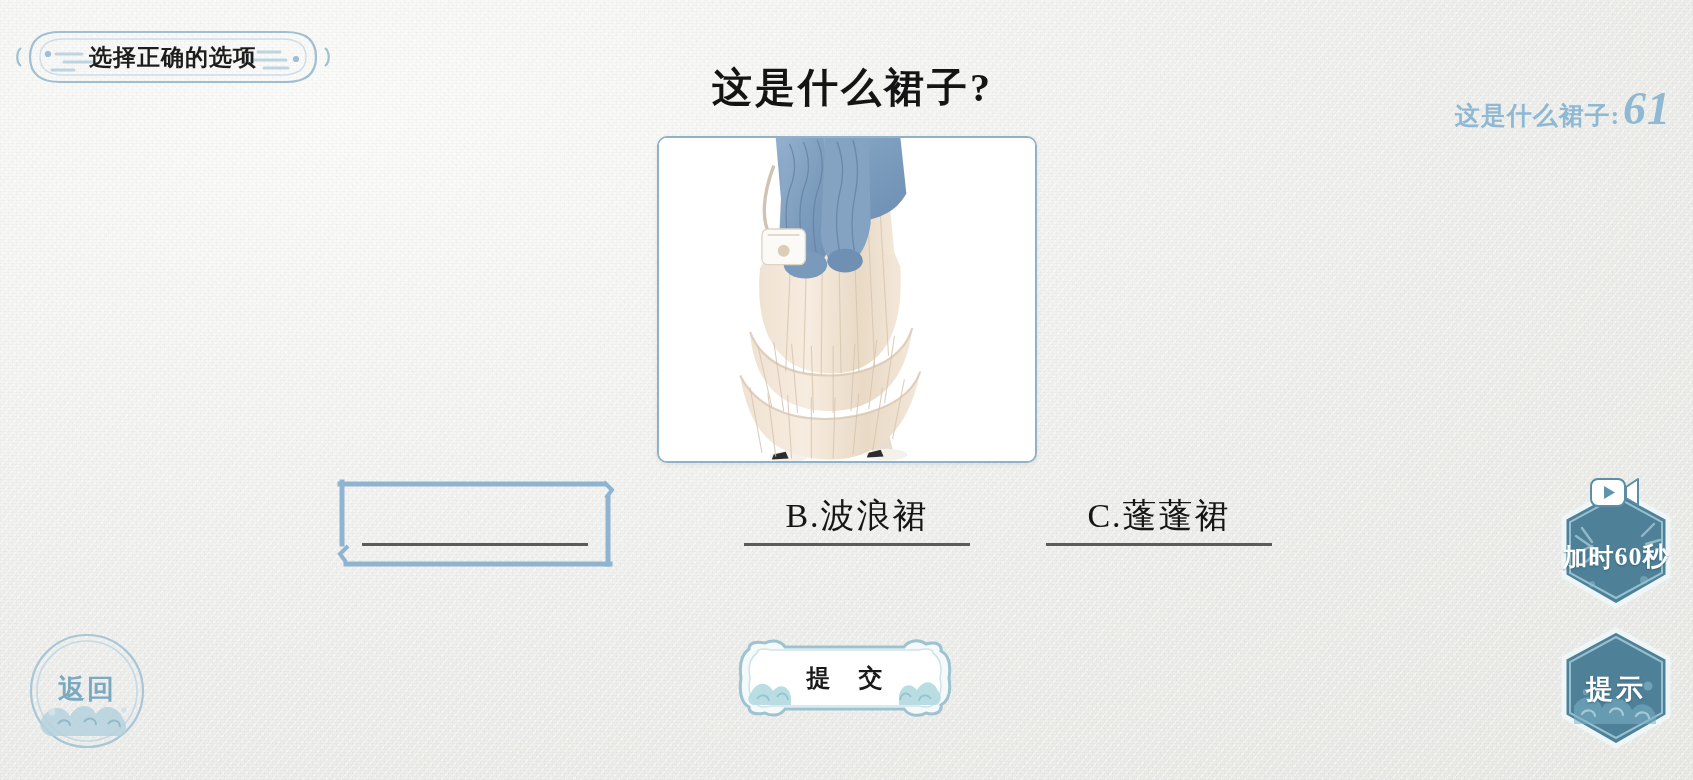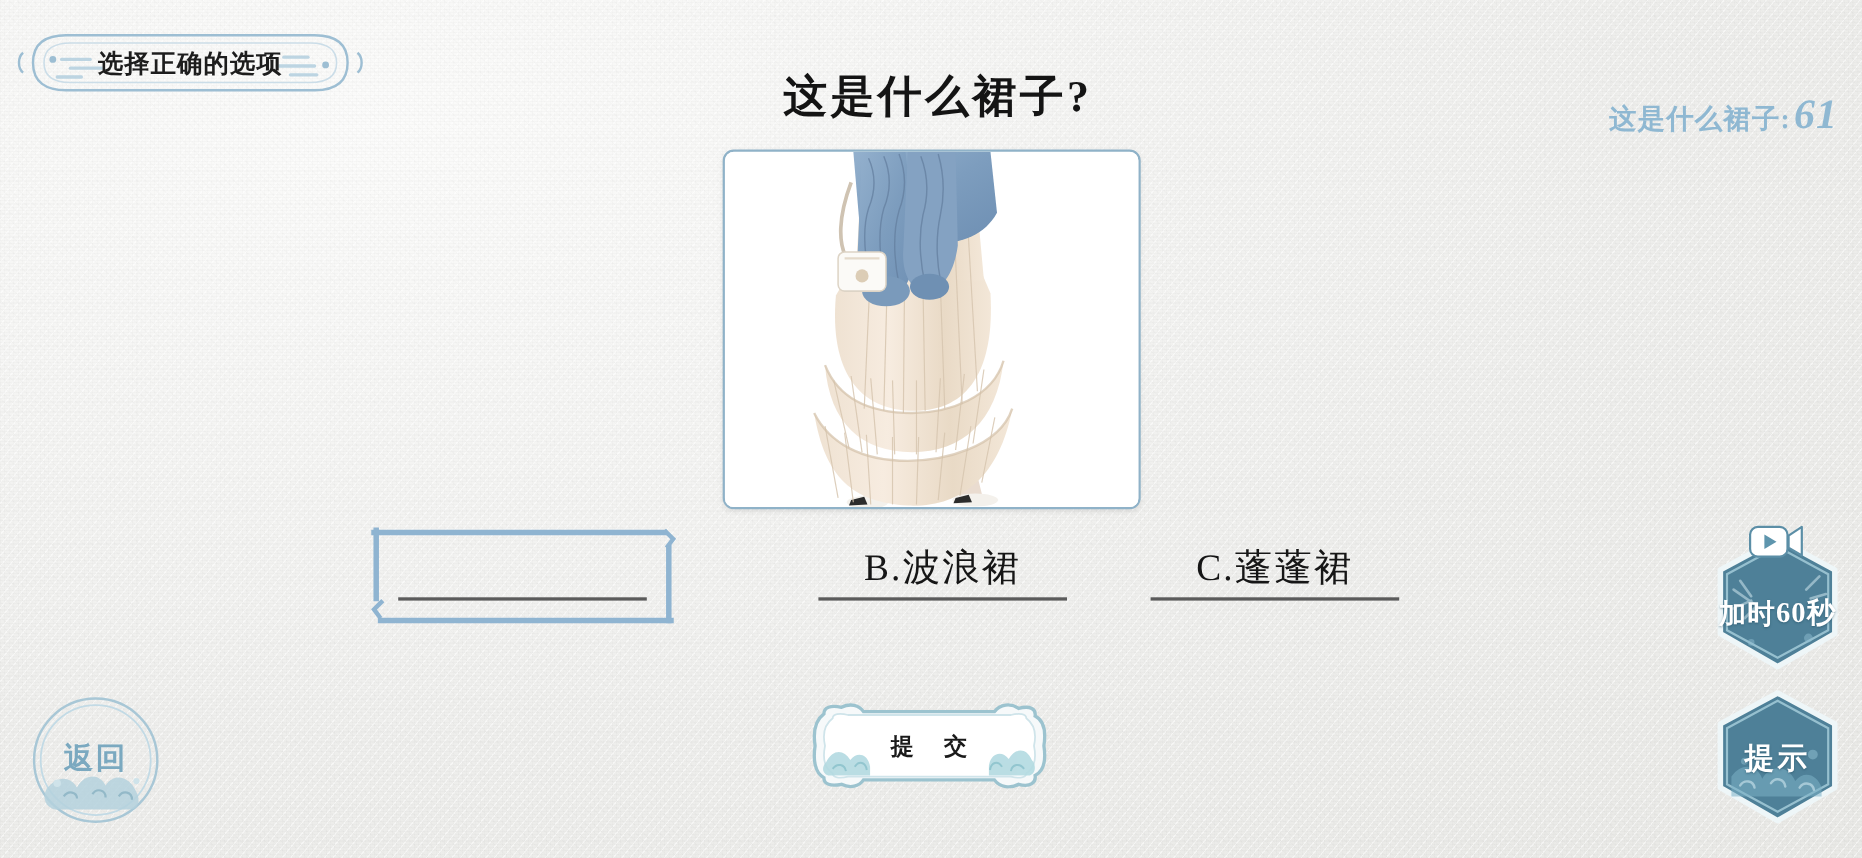--- a/index.html
+++ b/index.html
@@ -72,21 +72,21 @@
     right: 22px;
     top: 82px;
     display: flex;
     align-items: baseline;
     color: #8fb8d2;
     font-family: "Liberation Serif", "DejaVu Serif", serif;
     font-weight: bold;
   }
   #countdown .cd-label { font-size: 25px; letter-spacing: 1px; }
   #countdown .cd-value {
-    font-size: 38px;
+    font-size: 46px;
     font-style: italic;
     margin-left: 3px;
     letter-spacing: 1px;
   }
 
   
   #image-card {
     position: absolute;
     left: 657px;
     top: 136px;
@@ -168,21 +168,21 @@
   }
   #submit-button .btn-svg { position: absolute; inset: 0; }
   #submit-button .btn-label {
     position: absolute;
     inset: 0;
     display: flex;
     align-items: center;
     justify-content: center;
     font-family: "Liberation Serif", "DejaVu Serif", serif;
     font-weight: bold;
-    font-size: 21px;
+    font-size: 24px;
     letter-spacing: 11px;
     text-indent: 11px;
     color: #1a1a1a;
   }
 
   
   .hex-button { position: absolute; width: 128px; height: 130px; }
   .hex-button .btn-svg { position: absolute; inset: 0; }
   .hex-button .btn-lines {
     position: absolute;

